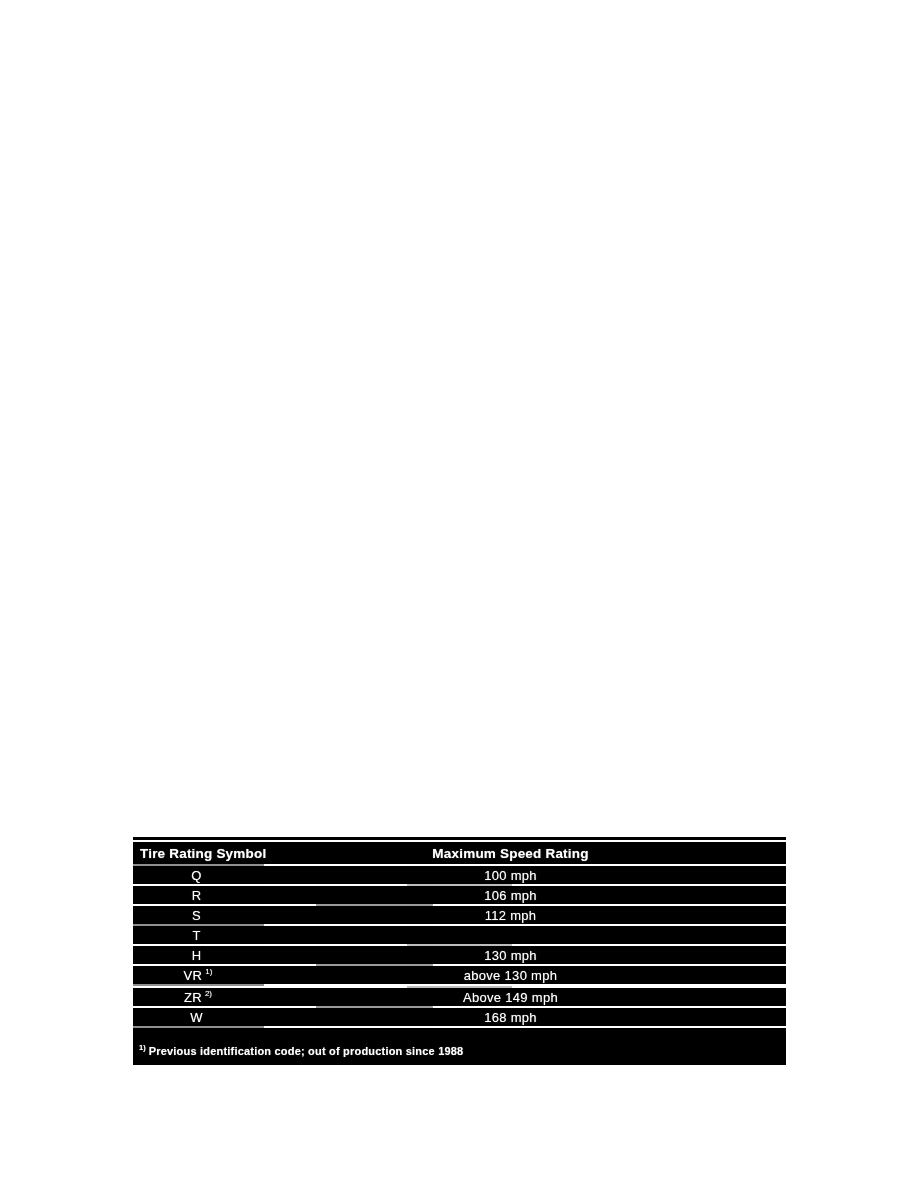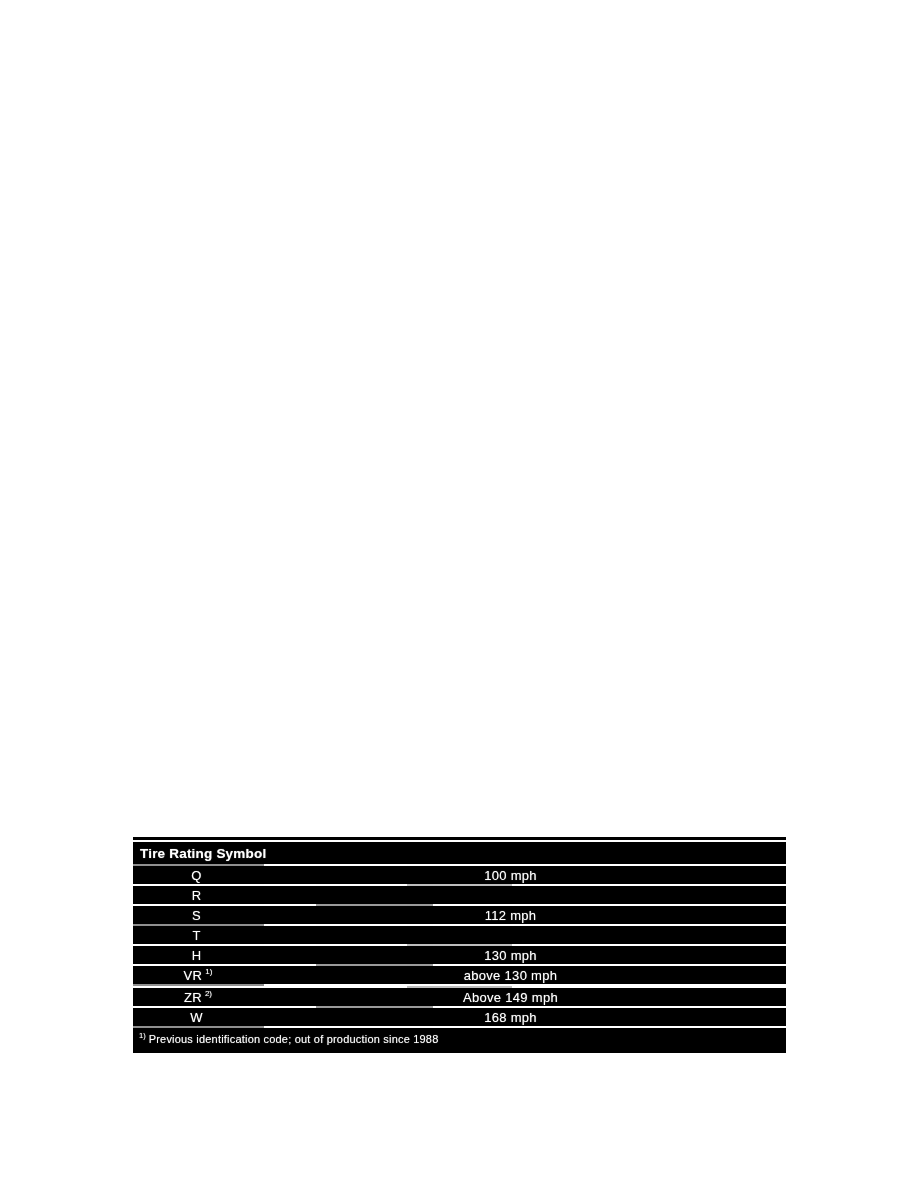--- a/index.html
+++ b/index.html
@@ -53,51 +53,53 @@
     font-size: 8px;
     vertical-align: super;
     line-height: 0;
     margin-left: 3px;
     letter-spacing: 0;
   }
   .sep { height: 2px; }
   .sep-a { background: linear-gradient(90deg, #8f8f8f 0, #8f8f8f 20%, #ffffff 20%, #ffffff 100%); }
   .sep-b { background: linear-gradient(90deg, #ffffff 0, #ffffff 42%, #bdbdbd 42%, #bdbdbd 58%, #ffffff 58%, #ffffff 100%); }
   .sep-c { background: linear-gradient(90deg, #ffffff 0, #ffffff 28%, #9a9a9a 28%, #9a9a9a 46%, #ffffff 46%, #ffffff 100%); }
-  .footnotes { padding: 4px 0 6px 6px; }
+  .footnotes { padding: 16px 0 6px 6px; font-weight: bold; }
   .fn {
     font-size: 11px;
     line-height: 15px;
     letter-spacing: 0.2px;
     text-shadow: 0 0 1px rgba(255,255,255,0.5);
     white-space: nowrap;
   }
   .fn sup { font-size: 7.5px; margin: 0 3px 0 0; }
 </style>
 </head>
 <body>
 
 <div class="page">
   <div class="table-block">
     <div class="top-rule"></div>
     <div class="tbl">
 
       <div class="row header-row">
         <div class="cell c1 hdr">Tire Rating Symbol</div>
+        <div class="cell c2 hdr">Maximum Speed Rating</div>
       </div>
 
       <div class="sep sep-a"></div>
       <div class="row">
         <div class="cell c1"><span>Q</span><sup></sup></div>
         <div class="cell c2">100 mph</div>
       </div>
 
       <div class="sep sep-b"></div>
       <div class="row">
         <div class="cell c1"><span>R</span><sup></sup></div>
+        <div class="cell c2">106 mph</div>
       </div>
 
       <div class="sep sep-c"></div>
       <div class="row">
         <div class="cell c1"><span>S</span><sup></sup></div>
         <div class="cell c2">112 mph</div>
       </div>
 
       <div class="sep sep-a"></div>
       <div class="row">

